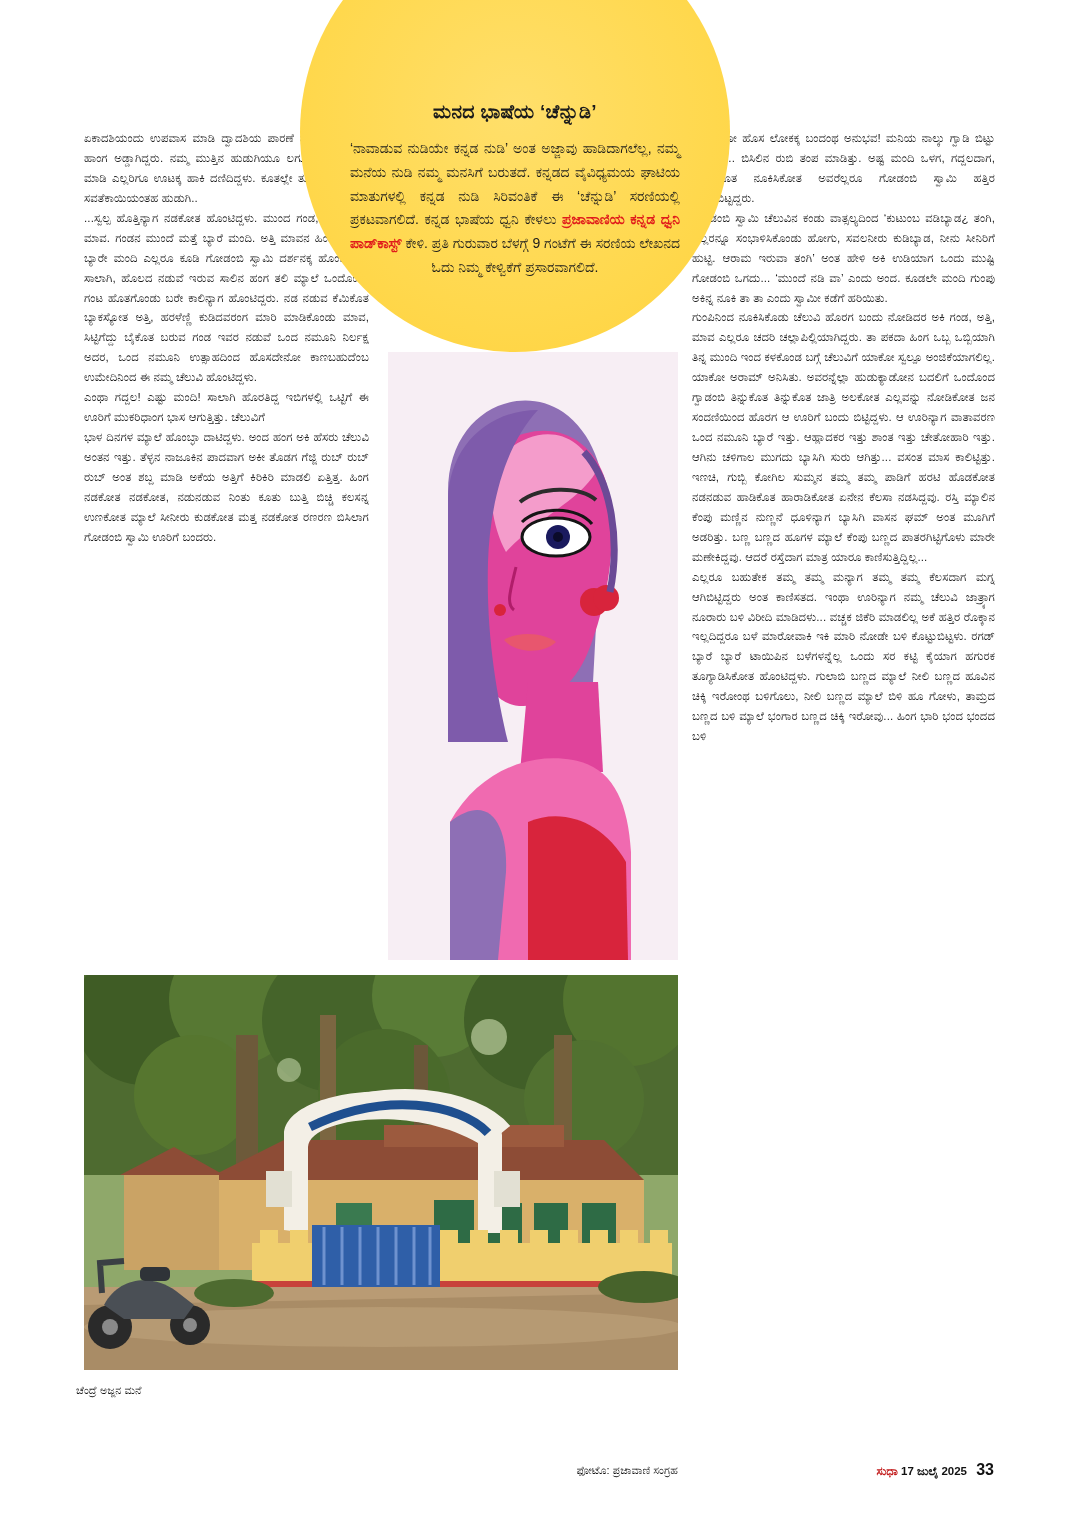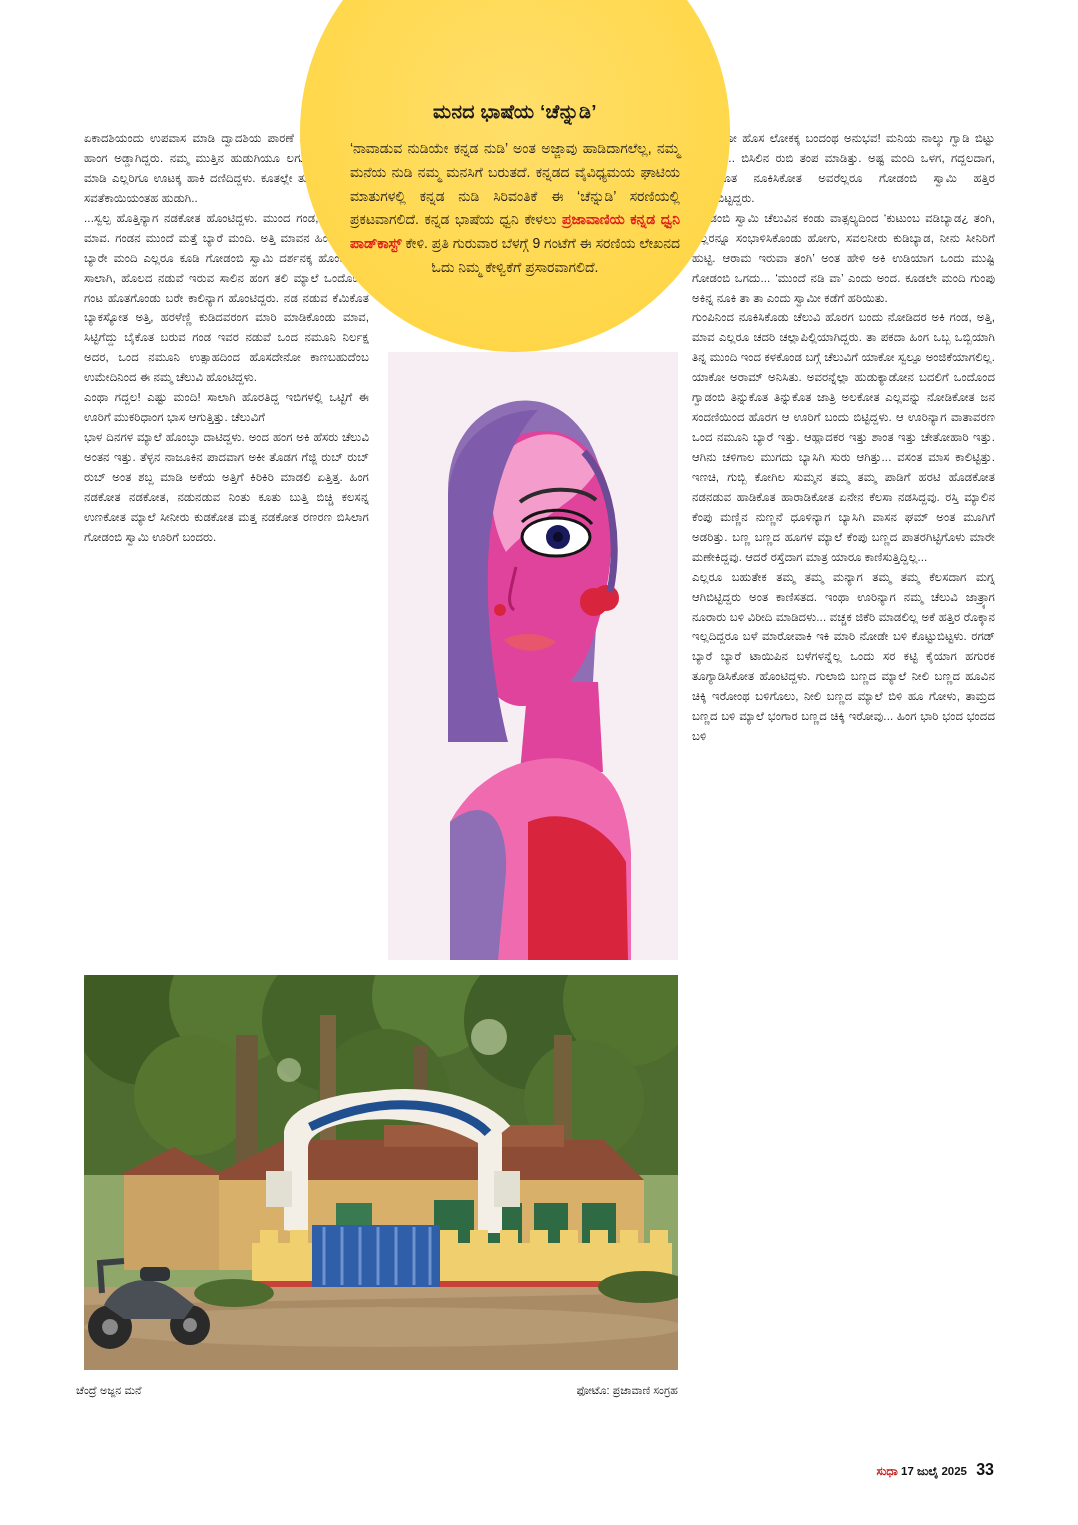--- a/index.html
+++ b/index.html
@@ -119,21 +119,21 @@
   .cap-left {
     position: absolute;
     left: 76px;
     top: 1384px;
     font-size: 11px;
     color: #111;
   }
   .cap-right {
     position: absolute;
     left: 486px;
-    top: 1384px;
+    top: 1464px;
     width: 192px;
     text-align: right;
     font-size: 11px;
     color: #111;
   }
 
   
   .footer {
     position: absolute;
     right: 84px;

